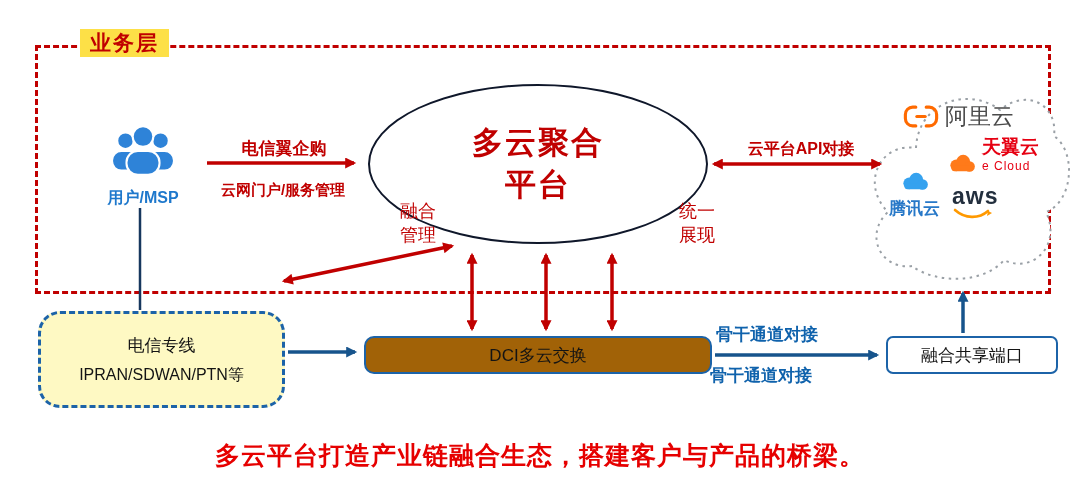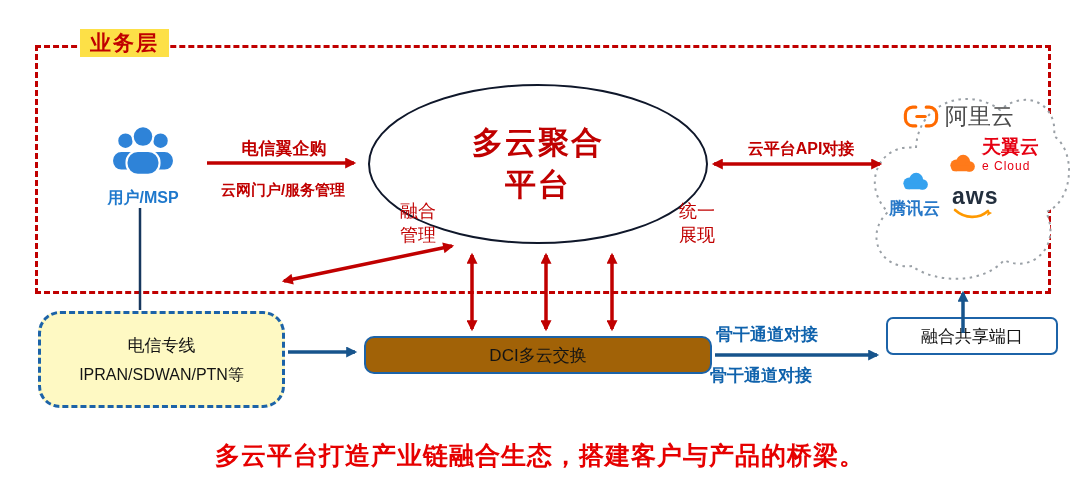--- a/index.html
+++ b/index.html
@@ -33,21 +33,21 @@
   .lbl-isolation{left:710px;top:364px;width:180px;}
 
   
   .telecom{left:38px;top:311px;width:247px;height:97px;border:3px dashed #1c63a8;border-radius:22px;
            background:#fef9c3;display:flex;flex-direction:column;align-items:center;justify-content:center;
            gap:8px;color:#141414;box-sizing:border-box;}
   .telecom .l1{font-size:17px;}
   .telecom .l2{font-size:16px;}
   .dci{left:364px;top:336px;width:348px;height:38px;border:2.5px solid #1c63a8;border-radius:10px;
        background:#a16207;display:flex;align-items:center;justify-content:center;font-size:17px;color:#141414;box-sizing:border-box;}
-  .port{left:886px;top:317px;width:172px;height:38px;border:2.5px solid #1c63a8;border-radius:7px;
+  .port{left:886px;top:336px;width:172px;height:38px;border:2.5px solid #1c63a8;border-radius:7px;
         background:#fff;display:flex;align-items:center;justify-content:center;font-size:17px;color:#141414;box-sizing:border-box;}
 
   
   .user-icon{left:110px;top:120px;width:66px;height:62px;}
   .user-label{left:88px;top:188px;width:110px;text-align:center;color:#1e78cc;font-weight:bold;font-size:16px;}
 
   
   .logo-row{display:flex;align-items:center;gap:6px;}
   .alibaba{left:903px;top:101px;}
   .alibaba .txt{font-size:23px;color:#4a4a4a;}

